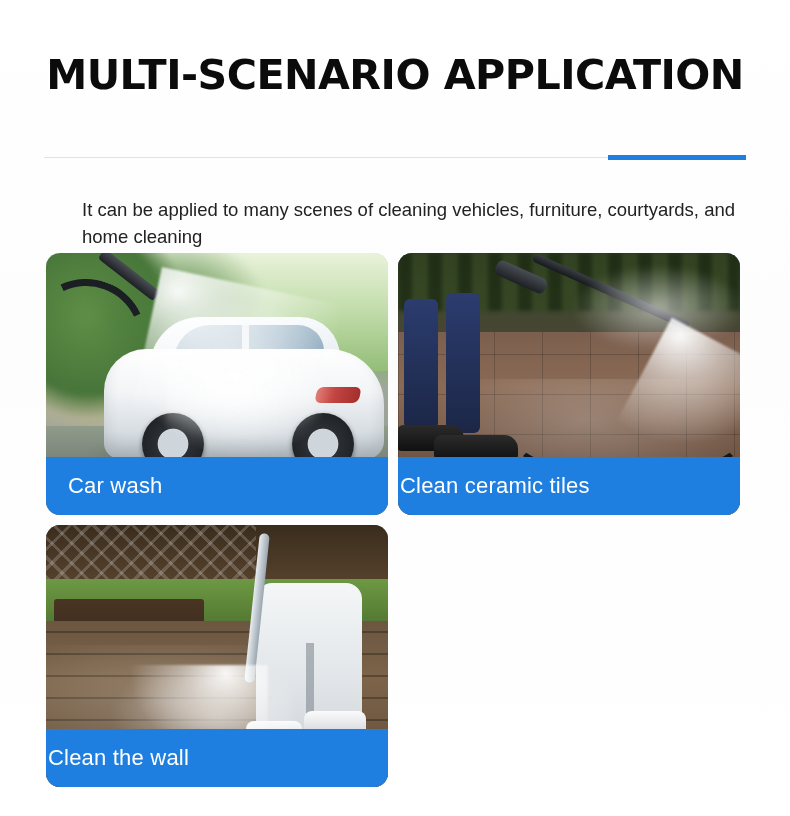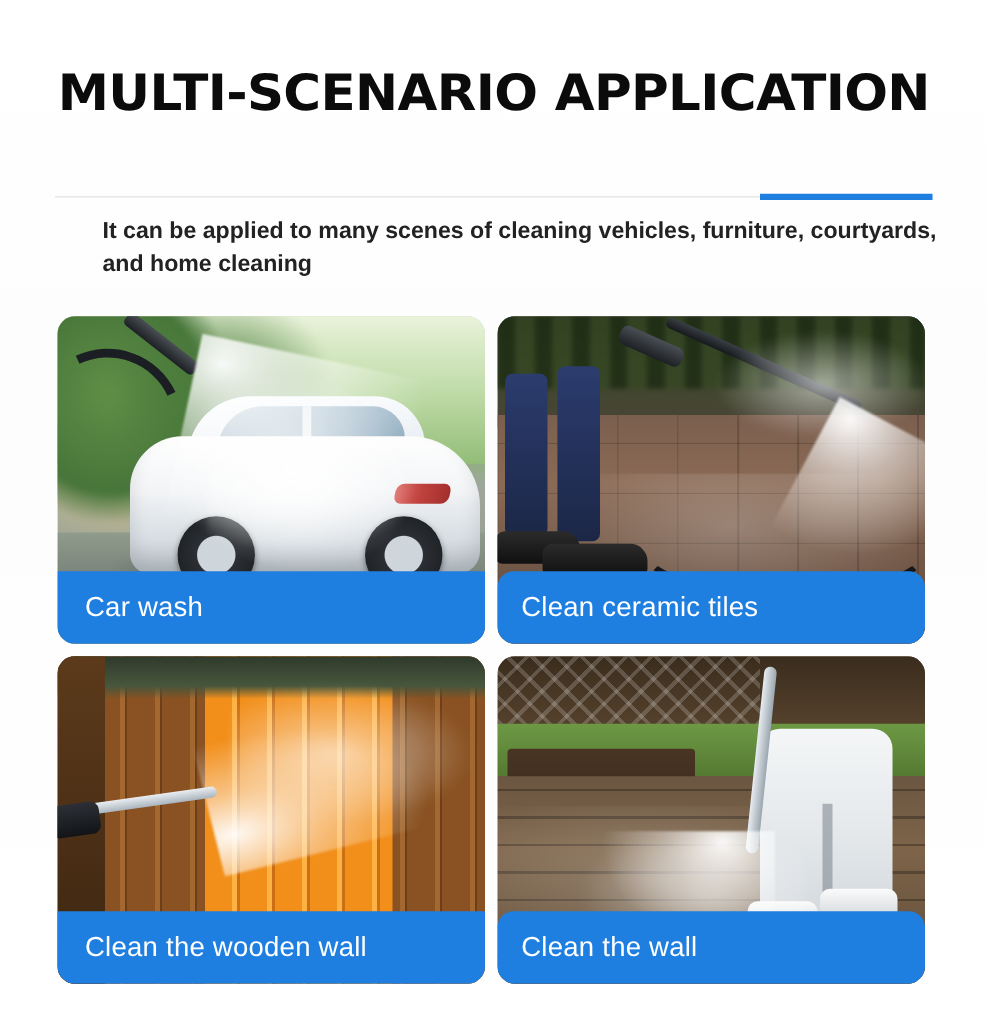--- a/index.html
+++ b/index.html
@@ -40,26 +40,25 @@
     background: #e2e2e2;
   }
   .rule-accent {
     position: absolute; right: 0; top: 0;
     width: 138px; height: 5px;
     background: #1f7fe0;
   }
 
   .subtitle {
     position: absolute;
-    top: 170px; left: 82px;
+    top: 196px; left: 82px;
     width: 670px;
     font-size: 18.5px;
     line-height: 27px;
     color: #222;
-    font-weight: bold;
   }
 
   
   .grid {
     position: absolute;
     top: 253px; left: 46px;
     width: 596px;
     display: grid;
     grid-template-columns: 342px 342px;
     grid-template-rows: 262px 262px;
@@ -85,21 +84,21 @@
     height: 58px;
     background: #1f7fe0;
     color: #ffffff;
     font-size: 22px;
     display: flex;
     align-items: center;
     padding-left: 22px;
     letter-spacing: 0.2px;
   }
   .card.c2 .card-label,
-  .card.c4 .card-label { padding-left: 19px; border-radius: 13px; }
+  .card.c4 .card-label { padding-left: 2px; }
 
   
 
   
   .p1 {
     position: absolute; inset: 0;
     background:
       radial-gradient(circle at 18% 22%, rgba(255,236,170,.95) 0%, rgba(255,221,130,.55) 16%, rgba(255,255,255,0) 42%),
       linear-gradient(180deg, #cfe3bf 0%, #a9cf8e 22%, #86b36b 38%, #9fa79c 52%, #8d958c 100%);
   }
@@ -423,35 +422,20 @@
           <div class="hose2"></div>
           <div class="gun"></div>
           <div class="wand"></div>
           <div class="mist"></div>
           <div class="jet"></div>
         </div>
       </div>
       <div class="card-label">Clean ceramic tiles</div>
     </div>
 
-    <div class="card c3">
-      <div class="card-photo">
-        <div class="p3">
-          <div class="fence"></div>
-          <div class="fence-clean"></div>
-          <div class="topgap"></div>
-          <div class="post"></div>
-          <div class="mist3"></div>
-          <div class="spray3"></div>
-          <div class="lance"></div>
-          <div class="handle"></div>
-        </div>
-      </div>
-      <div class="card-label">Clean the wooden wall</div>
-    </div>
 
     <div class="card c4">
       <div class="card-photo">
         <div class="p4">
           <div class="greenstrip"></div>
           <div class="railtop"></div>
           <div class="lattice"></div>
           <div class="bench"></div>
           <div class="deck"></div>
           <div class="deck-wet"></div>

